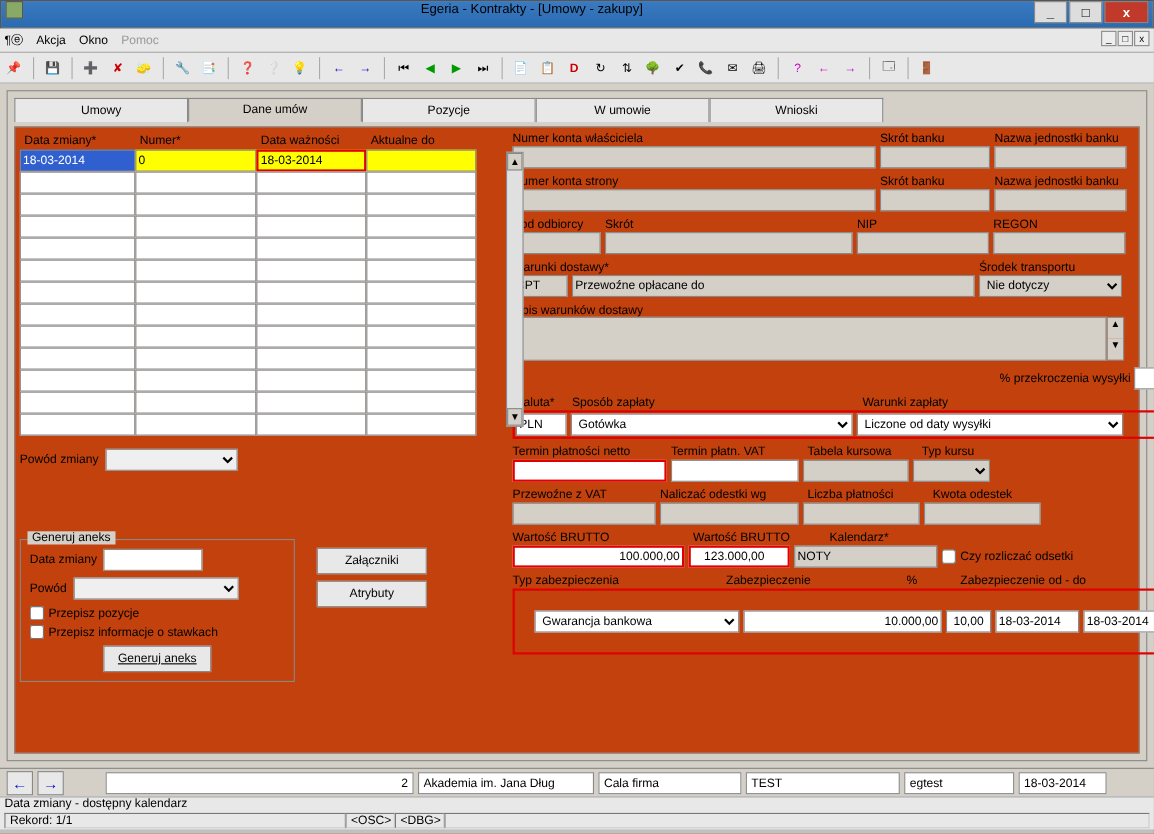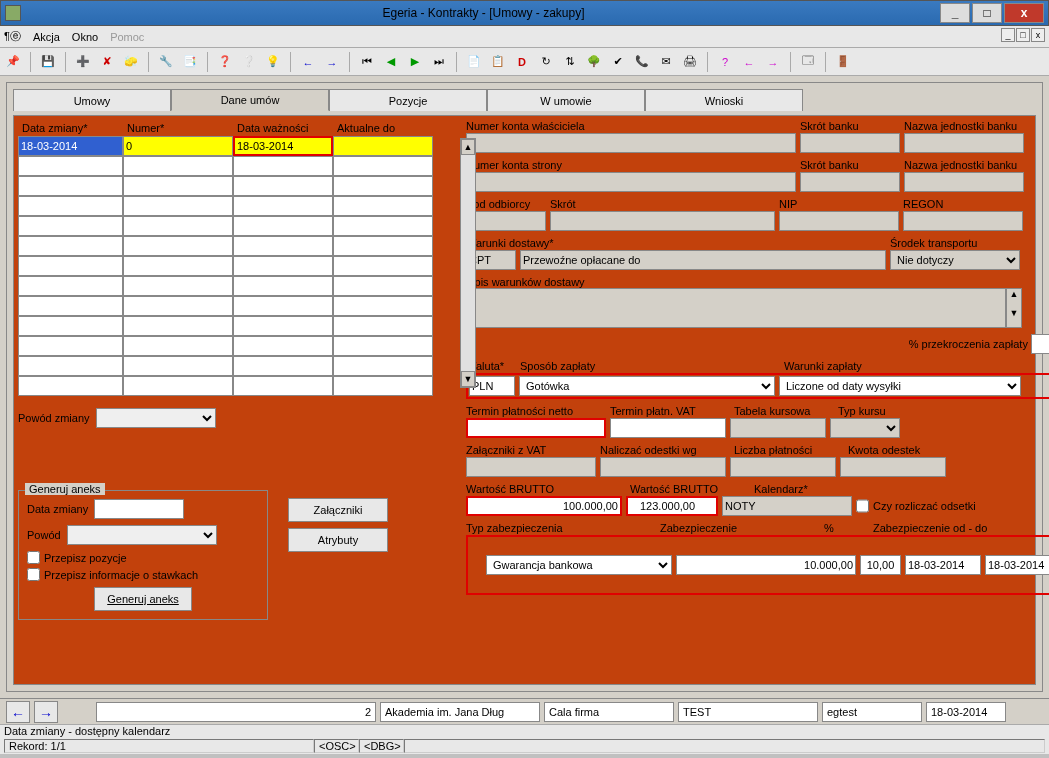--- a/index.html
+++ b/index.html
@@ -1,18 +1,18 @@
 <!DOCTYPE html>
 <html><head>
 <meta charset="utf-8">
 <style>
 * { box-sizing: border-box; margin: 0; padding: 0; font-family: Tahoma, Arial, sans-serif; font-size: 11px; }
 body { background: #c0c0c0; width: 1049px; height: 758px; overflow: hidden; }
 
-.titlebar { height: 26px; background: linear-gradient(to bottom, #3a7ac0, #2a6ab0); color: #000; display: flex; align-items: center; padding: 0 4px; border: 1px solid #555; }
+.titlebar { height: 26px; background: linear-gradient(to bottom, #3a7ac0, #2a6ab0); color: #000; display: flex; align-items: flex-start; padding: 0 4px; border: 1px solid #555; }
 .titlebar .icon { width: 16px; height: 16px; background: #8a6; margin-right: 6px; border: 1px solid #555; }
 .titlebar .title { flex: 1; text-align: center; color: #000; font-size: 12px; }
 .titlebar .btns { display: flex; gap: 2px; }
 .titlebar .btn { width: 30px; height: 20px; background: #ddd; border: 1px solid #888; display: flex; align-items: center; justify-content: center; font-size: 12px; font-weight: bold; cursor: pointer; }
 .titlebar .btn.close { background: #c0392b; color: #fff; width: 40px; }
 
 .menubar { height: 22px; background: #e8e8e8; display: flex; align-items: center; padding: 0 4px; border-bottom: 1px solid #aaa; gap: 12px; position: relative; }
 .menubar .item { cursor: pointer; }
 .menubar .dim { color: #999; }
 .menubar .right-btns { position: absolute; right: 4px; top: 2px; display: flex; gap: 1px; }
@@ -347,21 +347,21 @@
           <div style="display:flex;">
             <textarea style="width: 540px; height: 40px;"></textarea>
             <div style="width:16px;display:flex;flex-direction:column;border:1px solid #888;">
               <div style="flex:1;text-align:center;font-size:9px;background:#d4d0c8">▲</div>
               <div style="flex:1;text-align:center;font-size:9px;background:#d4d0c8">▼</div>
             </div>
           </div>
         </div>
 
         <div class="field-row" style="text-align:right">
-          <span>% przekroczenia zapłaty</span>
+          <span>% przekroczenia wysyłki</span>
           <input style="width: 50px; height: 20px; border: 1px solid rgb(136, 136, 136);">
         </div>
 
         <div class="field-row">
           <div class="lbls">
               <span style="width:50px">Waluta*</span>
               <span style="width:260px">Sposób zapłaty</span>
               <span>Warunki zapłaty</span>
             </div>
           <div class="flds red-box" style="padding:1px">
@@ -381,21 +381,21 @@
           <div class="flds">
             <input class="red-box" style="width: 140px;">
             <input style="width: 116px;">
             <input class="ro" style="width: 96px;">
             <select class="ro" style="width:70px"><option></option></select>
           </div>
         </div>
 
         <div class="field-row">
           <div class="lbls">
-              <span style="width:130px">Załączniki z VAT</span>
+              <span style="width:130px">Przewoźne z VAT</span>
               <span style="width:130px">Naliczać odestki wg</span>
               <span style="width:110px">Liczba płatności</span>
               <span>Kwota odestek</span>
             </div>
           <div class="flds">
             <input class="ro" style="width: 130px;">
             <input class="ro" style="width: 126px;">
             <input class="ro" style="width: 106px;">
             <input class="ro" style="width: 106px;">
           </div>

